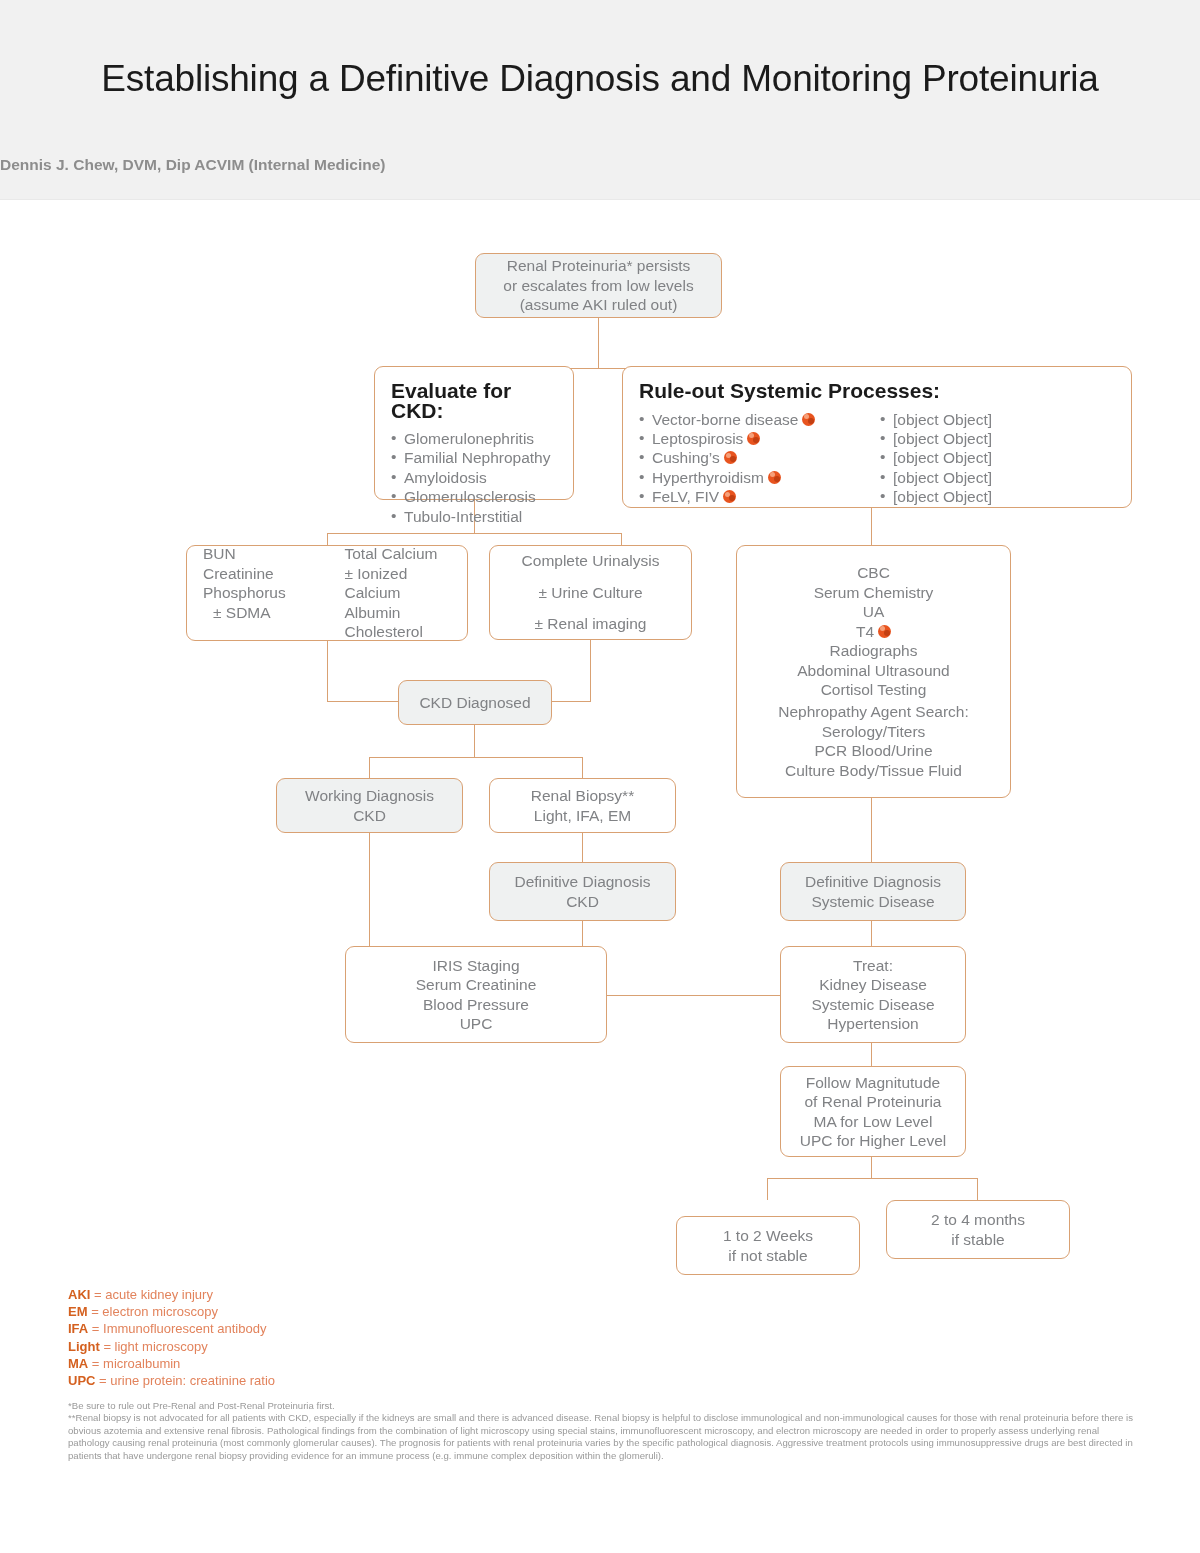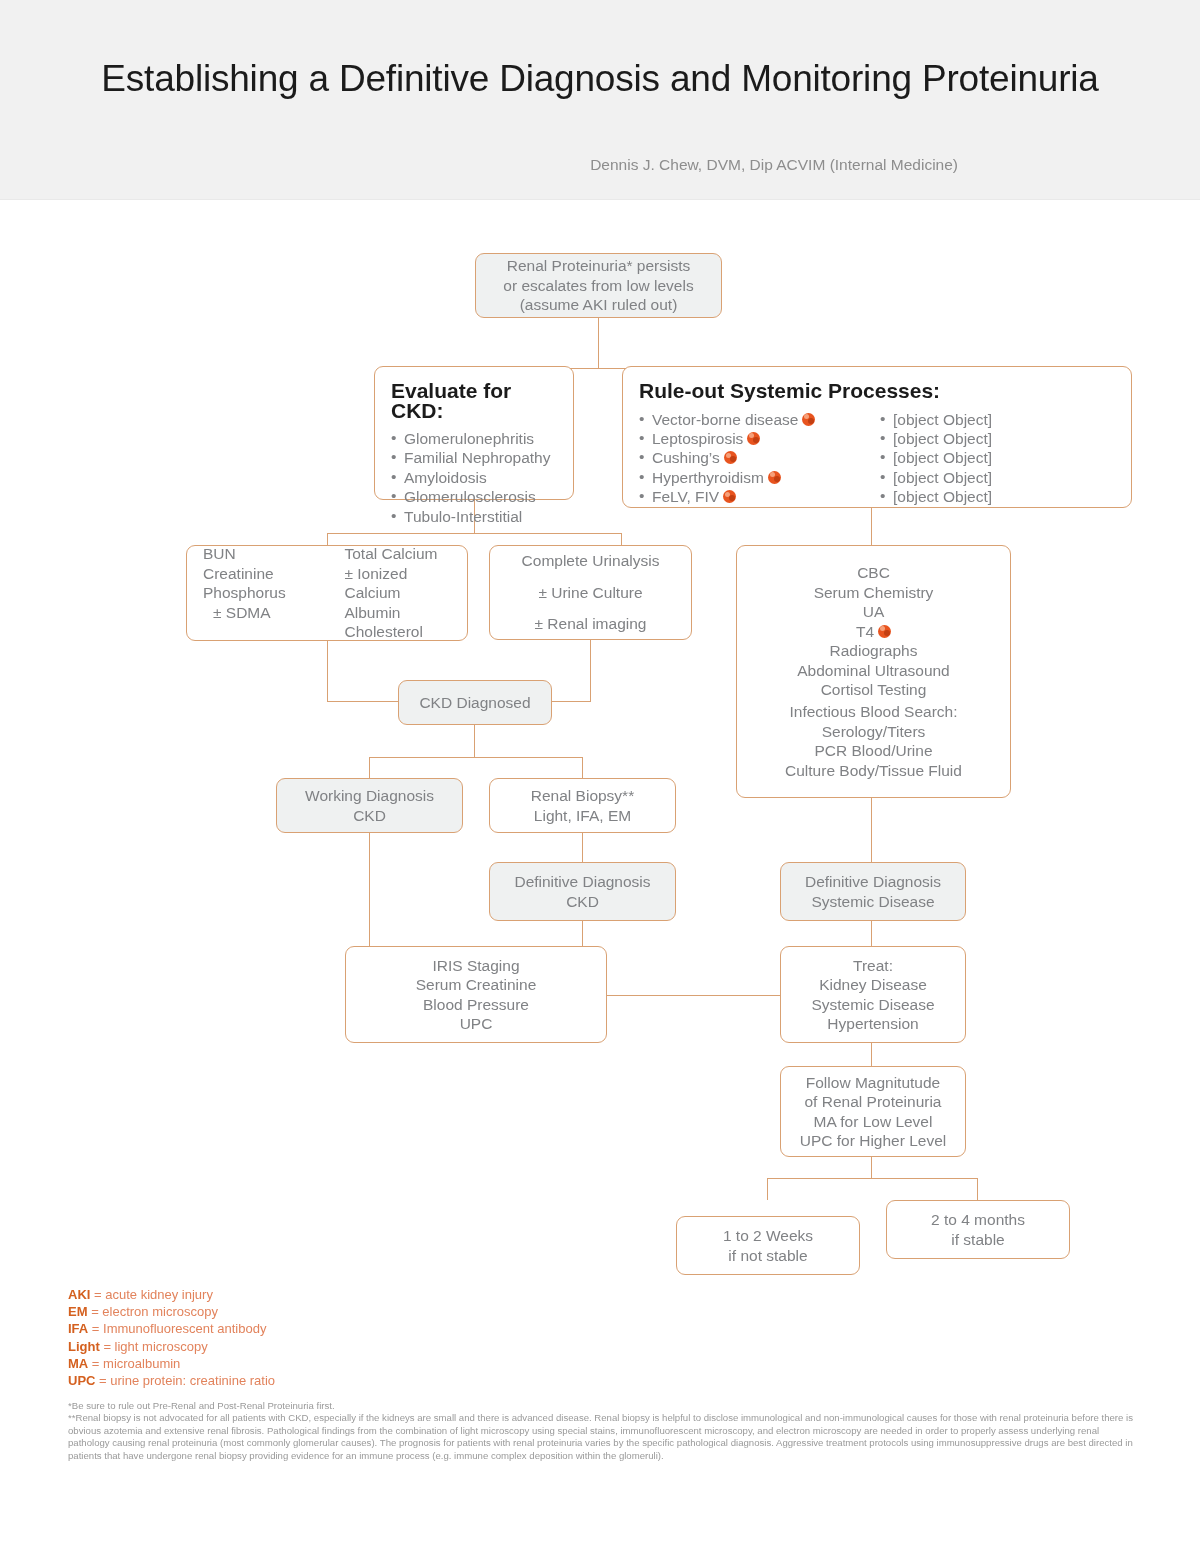--- a/index.html
+++ b/index.html
@@ -33,24 +33,24 @@
     font-size: 37px;
     line-height: 45px;
     font-weight: 400;
     color: #1b1b1b;
     letter-spacing: -0.2px;
   }
   .subtitle {
     position: absolute;
     left: 0; top: 156px;
     width: 958px;
-    text-align: right;
+    text-align: left;
     font-size: 15.5px;
     color: #8d8d8d;
-    font-weight: 400;
+    font-weight: 700;
   }
 
   
   .box {
     position: absolute;
     border: 1.3px solid #d9a173;
     border-radius: 9px;
     background: #ffffff;
     color: #808285;
     font-size: 15.5px;
@@ -264,21 +264,21 @@
 
   <div class="box" style="left:736px; top:545px; width:275px; height:253px;">
     <div>CBC</div>
     <div>Serum Chemistry</div>
     <div>UA</div>
     <div><span>T4</span><span class="badge"></span></div>
     <div>Radiographs</div>
     <div>Abdominal Ultrasound</div>
     <div>Cortisol Testing</div>
     <div class="spacer"></div>
-    <div>Infectious Blood Search:</div>
+    <div>Nephropathy Agent Search:</div>
     <div>Serology/Titers</div>
     <div>PCR Blood/Urine</div>
     <div>Culture Body/Tissue Fluid</div>
   </div>
 
   <div class="box shaded" style="left:398px; top:680px; width:154px; height:45px;">
     <div>CKD Diagnosed</div>
   </div>
 
   <div class="box shaded" style="left:276px; top:778px; width:187px; height:55px;">

